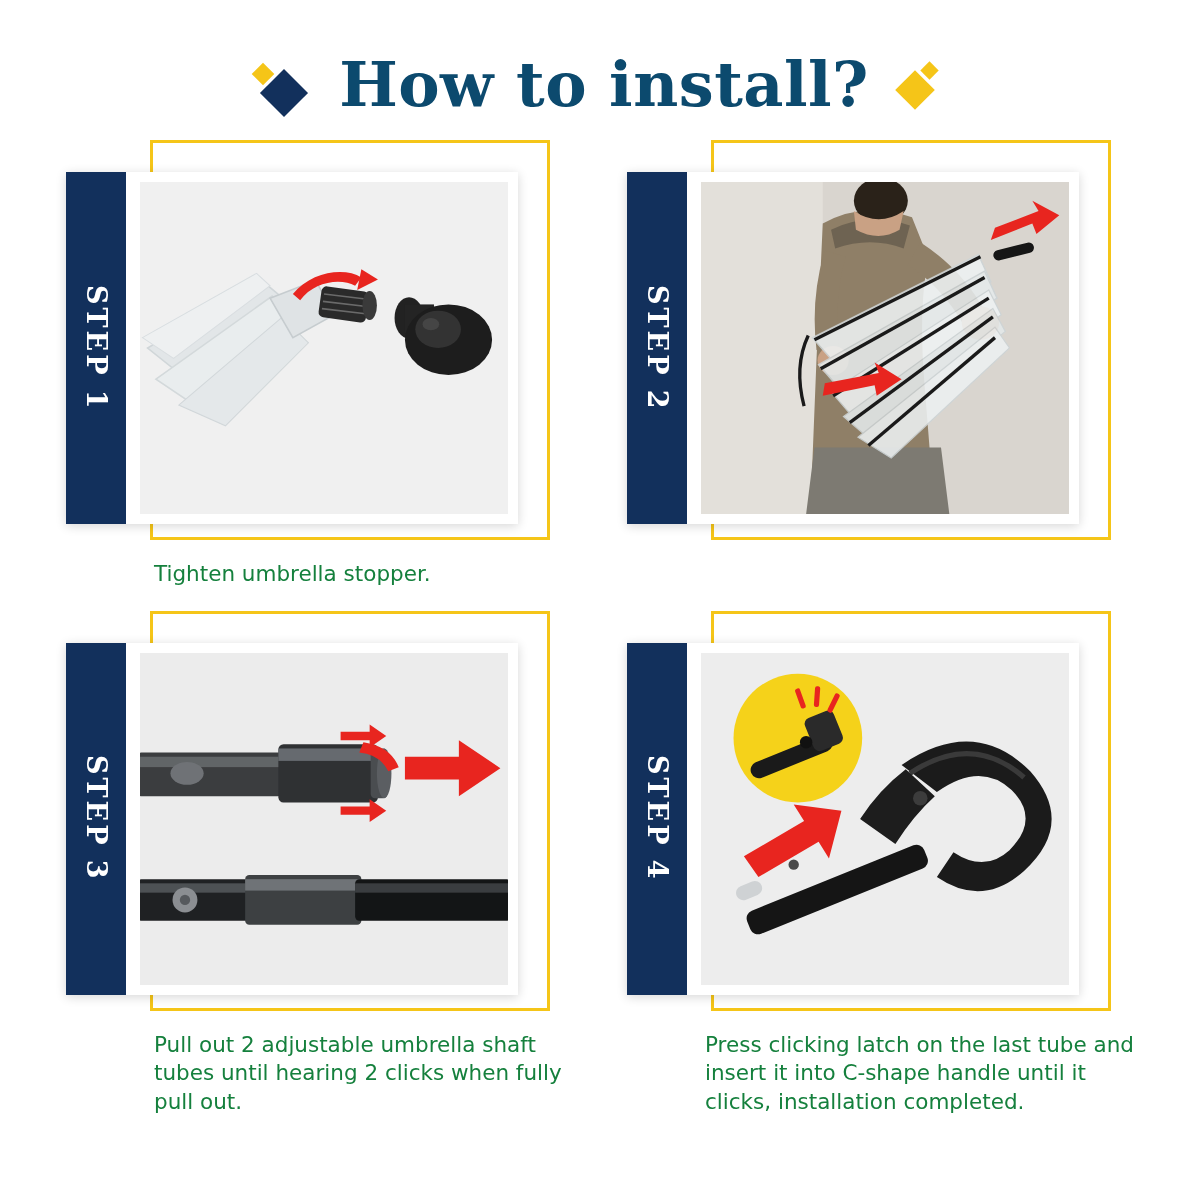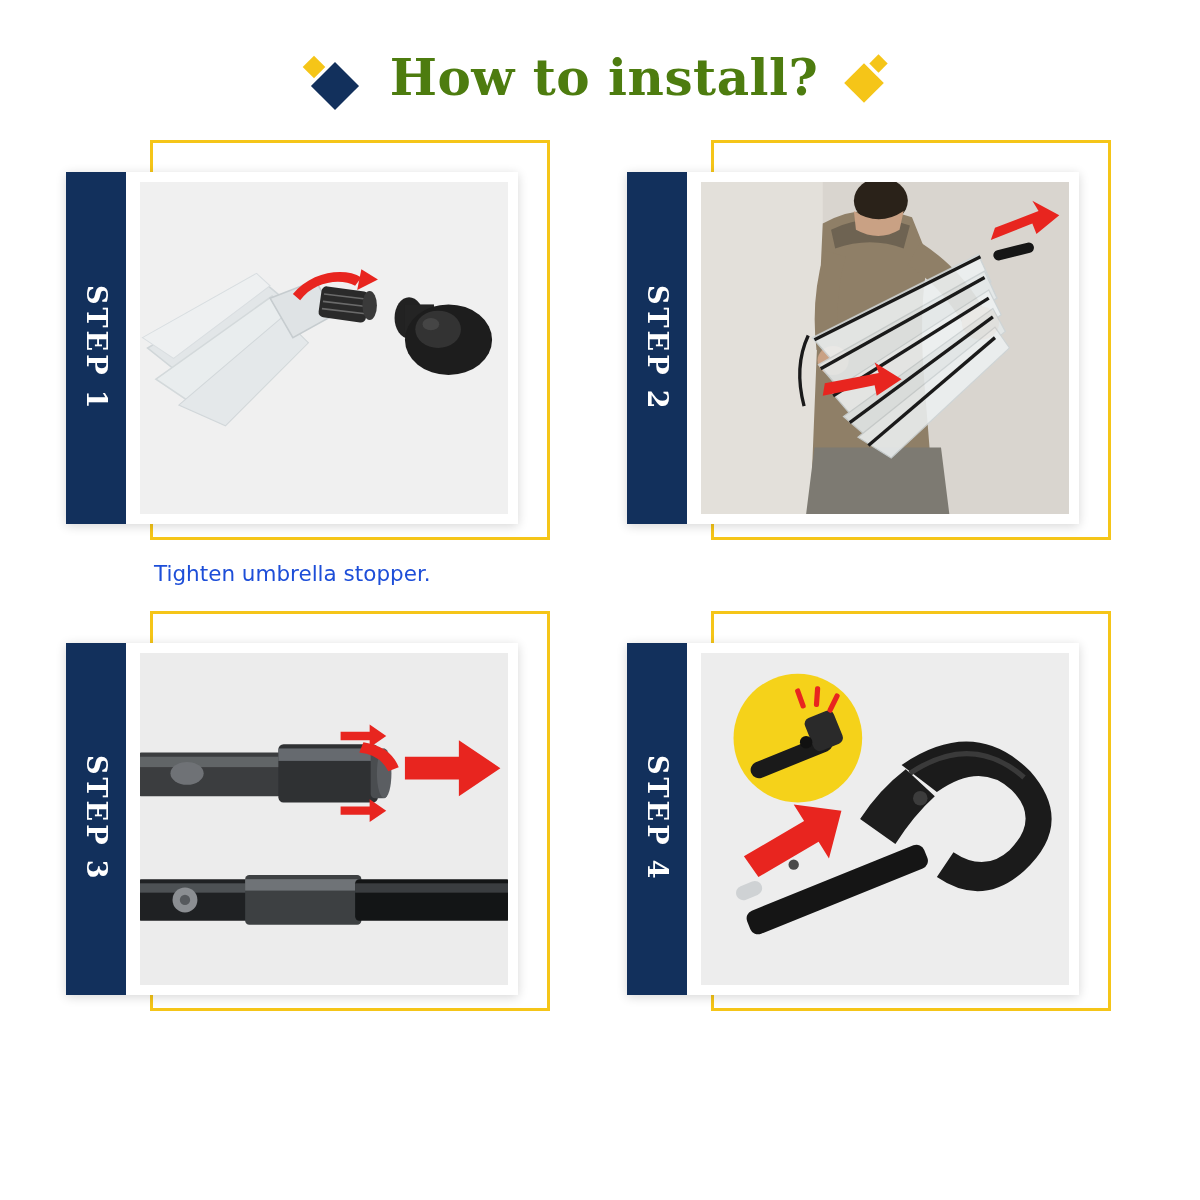--- a/index.html
+++ b/index.html
@@ -21,22 +21,22 @@
     position: absolute;
     top: 48px; left: 0; width: 1200px;
     display: flex;
     align-items: center;
     justify-content: center;
     gap: 28px;
   }
   .title {
     font-family: "DejaVu Serif", serif;
     font-weight: bold;
-    font-size: 50px;
-    color: #4d7c0f;
+    font-size: 62px;
+    color: #0c4a6e;
     letter-spacing: 0.5px;
     white-space: nowrap;
   }
   .deco-left {
     position: relative;
     width: 56px; height: 58px;
   }
   .deco-left .sq-small {
     position: absolute; left: 0; top: 10px;
     width: 16px; height: 16px;
@@ -132,21 +132,21 @@
     margin: 10px 10px 10px 14px;
     background: #ececed;
     overflow: hidden;
   }
   .caption {
     margin-top: 6px;
     padding-left: 96px;
     padding-right: 4px;
     font-size: 21.5px;
     line-height: 1.33;
-    color: #1d4ed8;
+    color: #15803d;
     font-family: "DejaVu Sans", sans-serif;
   }
   .step.right .caption { padding-left: 88px; }
   .step.r2 .caption { padding-left: 86px; }
   svg { display: block; }
 
   
   .ph1 { background: #f0f0f0; }
   .ph2 { background: #dedad4; }
   .ph3 { background: #eaeaea; }
@@ -316,20 +316,21 @@
                 <circle cx="46" cy="238" r="5" fill="#56595d"></circle>
                 <rect x="104" y="214" width="112" height="48" rx="4" fill="#3d4042"></rect>
                 <rect x="104" y="218" width="112" height="11" fill="#787c80" opacity="0.85"></rect>
                 <rect x="210" y="218" width="150" height="40" rx="4" fill="#131516"></rect>
                 <rect x="210" y="222" width="150" height="9" fill="#4c4f52" opacity="0.7"></rect>
               </g>
             </svg>
           </div>
         </div>
       </div>
+      <div class="caption">Pull out 2 adjustable umbrella shaft tubes until hearing 2 clicks when fully pull out.</div>
     </div>
 
     <div class="step right r2">
       <div class="frame">
         <div class="bracket tl"></div>
         <div class="bracket br"></div>
         <div class="shot">
           <div class="step-label">
             <span>STEP 4</span>
           </div>
@@ -362,16 +363,17 @@
                 <rect x="42" y="216" width="184" height="24" rx="8" transform="rotate(-22 134 228)" fill="#151515"></rect>
                 <rect x="36" y="222" width="26" height="14" rx="7" transform="rotate(-22 49 229)" fill="#cfd2d4"></rect>
                 <circle cx="92" cy="204" r="5" fill="#4a4a4a"></circle>
               </g>
 
               <path d="M44 196 l58 -34 l-10 -16 l46 6 l-12 46 l-10 -16 l-58 34 z" fill="#e8251f"></path>
             </svg>
           </div>
         </div>
       </div>
+      <div class="caption">Press clicking latch on the last tube and insert it into C-shape handle until it clicks, installation completed.</div>
     </div>
 
   </div>
 </div>
 
 </body></html>

